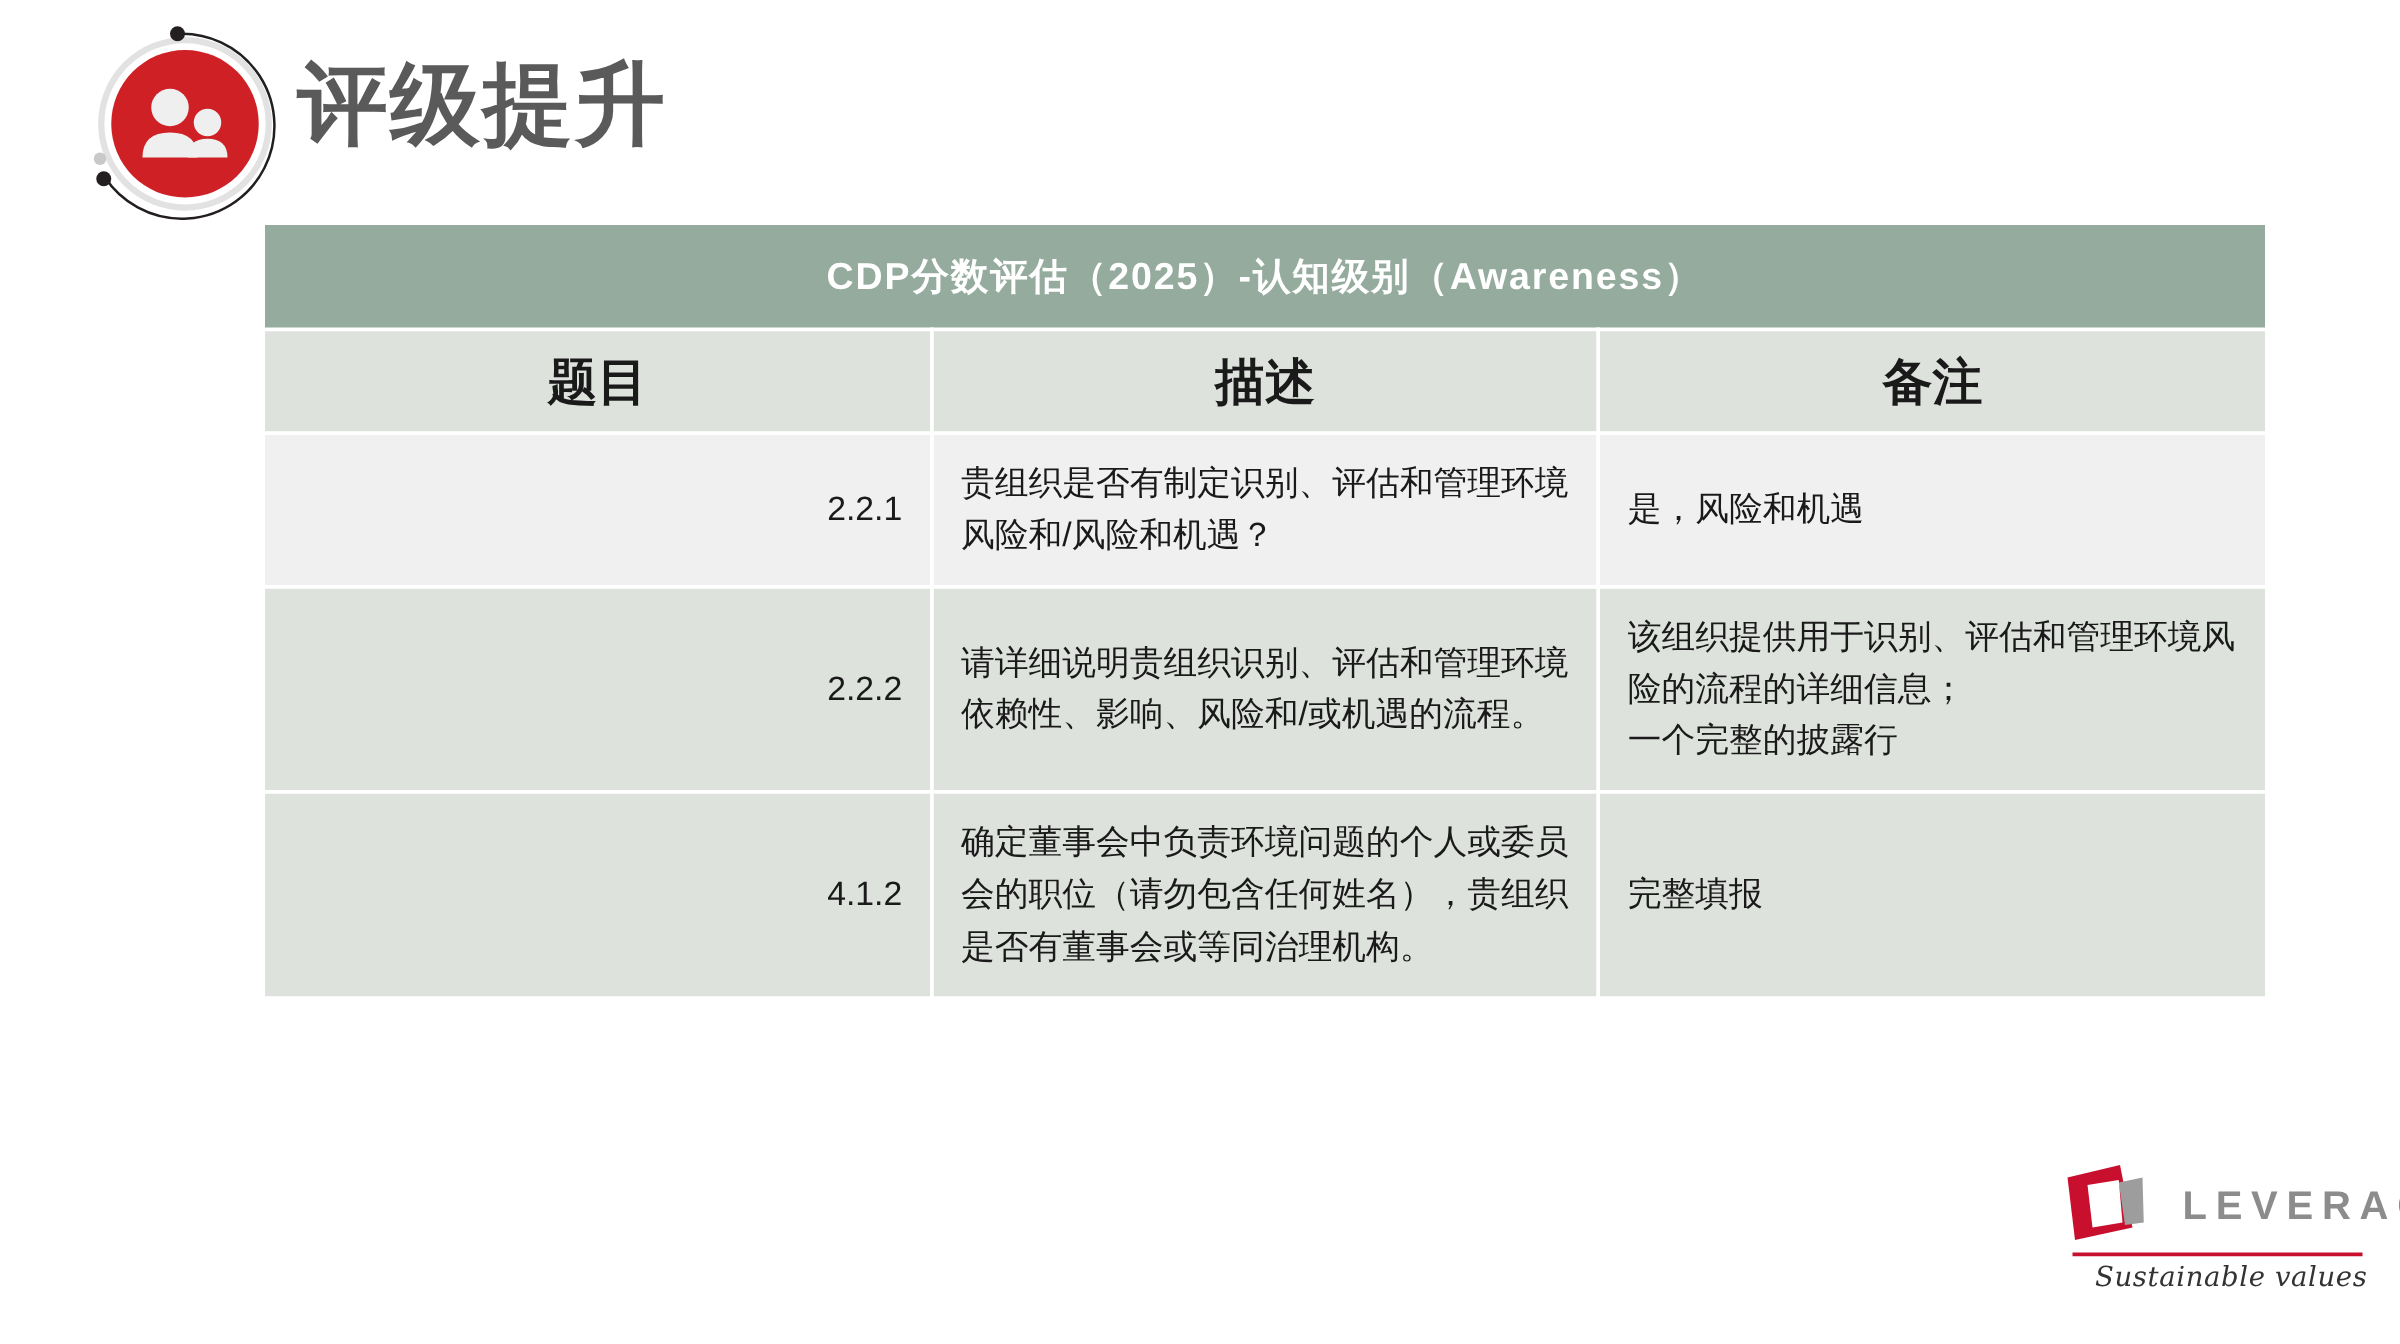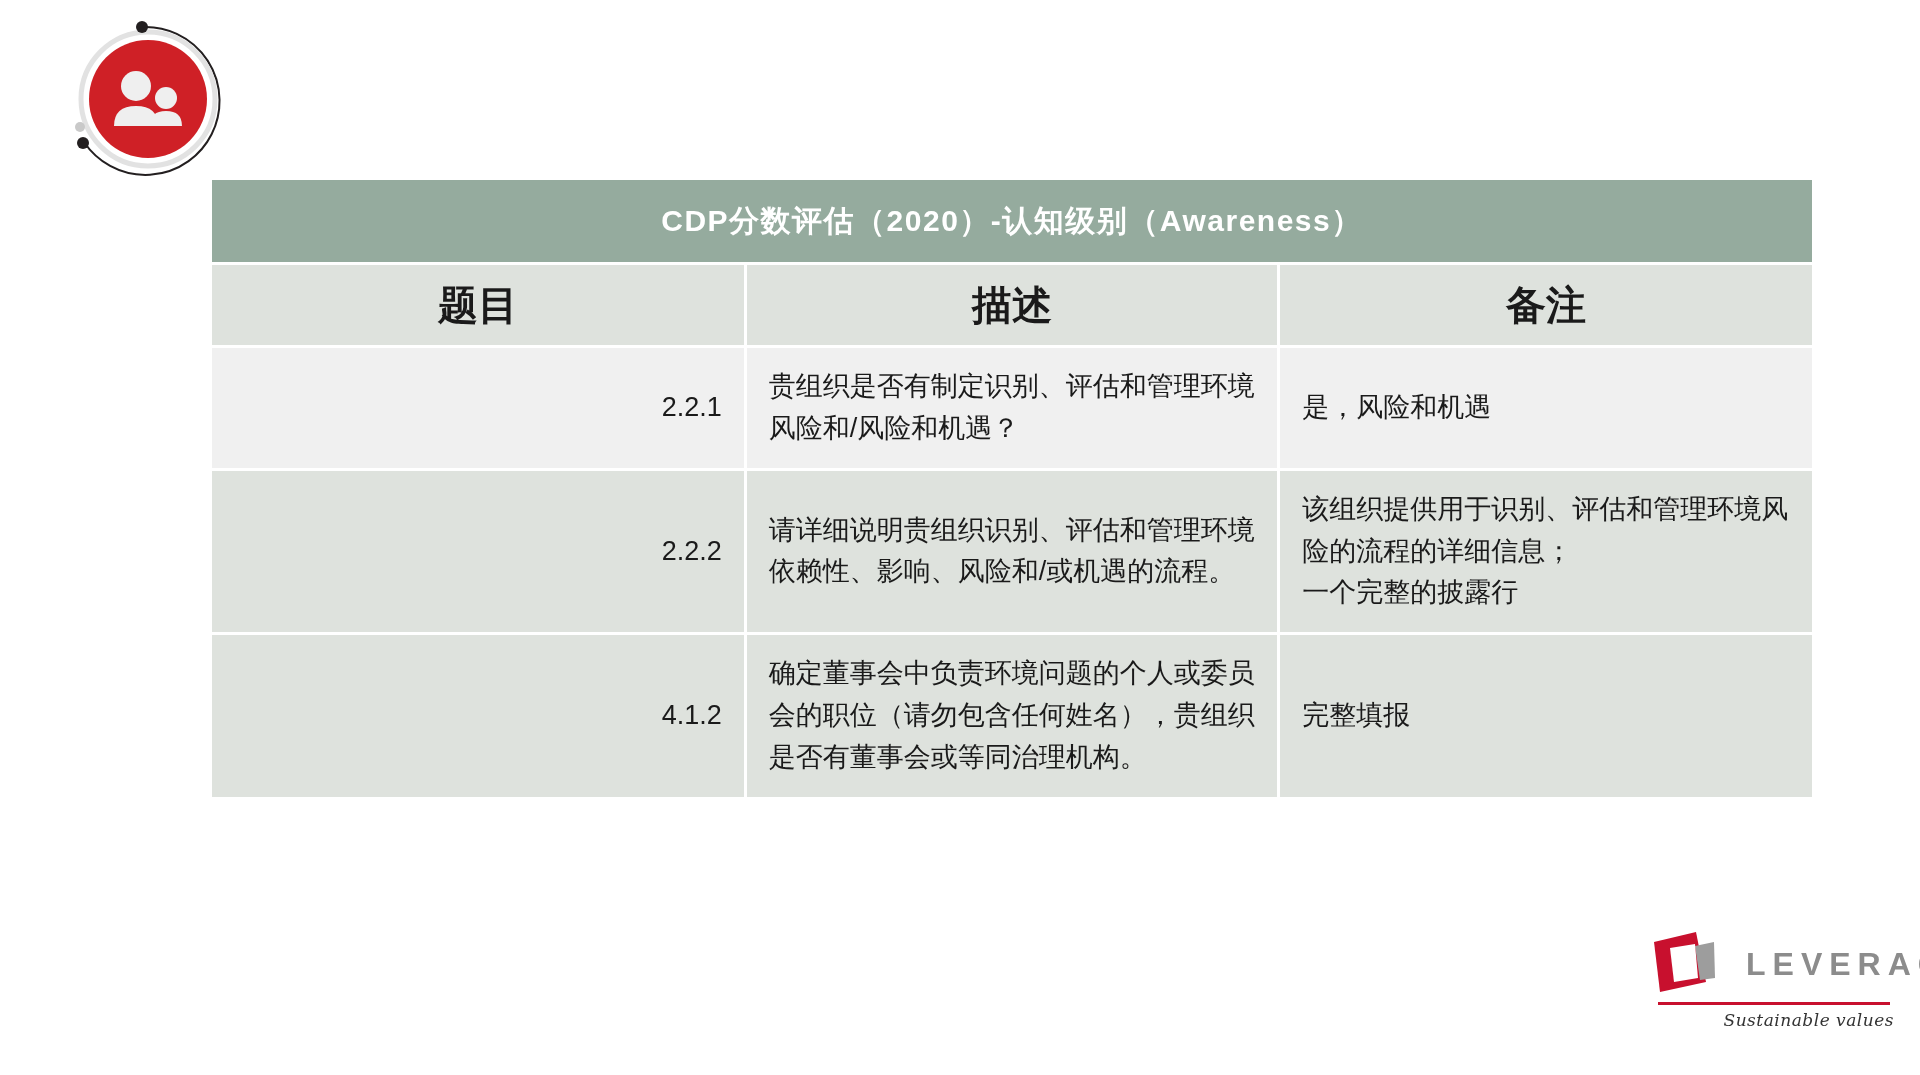--- a/index.html
+++ b/index.html
@@ -156,21 +156,21 @@
     background: #c8102e;
   }
   .logo-tag {
     position: absolute;
     left: 0;
     top: 80px;
     width: 246px;
     text-align: right;
     font-family: "DejaVu Serif", serif;
     font-style: italic;
-    font-size: 17px;
+    font-size: 22px;
     color: #333333;
     letter-spacing: 0.5px;
   }
 </style>
 </head>
 <body>
 
 <div class="slide">
 
   <div class="header">
@@ -188,27 +188,28 @@
         <circle cx="23" cy="129" r="6" fill="#231f20"></circle>
         <circle cx="20" cy="113" r="5" fill="#c9c9c9"></circle>
 
         <circle cx="76" cy="72" r="15" fill="#efefef"></circle>
         <path d="M 54 112 q 0 -20 22 -20 q 22 0 22 20 z" fill="#efefef"></path>
         <circle cx="106" cy="84" r="11" fill="#efefef"></circle>
         <path d="M 90 112 q 0 -15 16 -15 q 16 0 16 15 z" fill="#efefef"></path>
       </svg>
     </div>
 
+    <div class="page-title">评级提升</div>
   </div>
 
   <div class="table-wrap">
     <table class="tbl">
       <thead>
         <tr class="title-band">
-          <td colspan="3">CDP分数评估（2020）-认知级别（Awareness）</td>
+          <td colspan="3">CDP分数评估（2025）-认知级别（Awareness）</td>
         </tr>
       </thead>
       <thead class="cols">
         <tr>
           <th class="col-id">题目</th>
           <th class="col-desc">描述</th>
           <th class="col-note">备注</th>
         </tr>
       </thead>
       <tbody>

